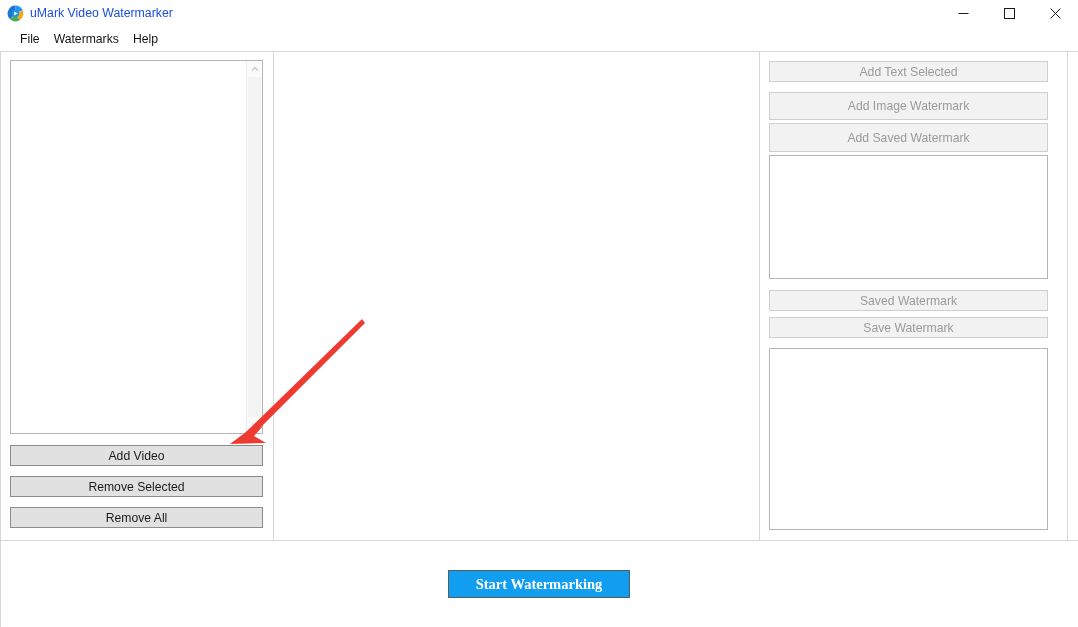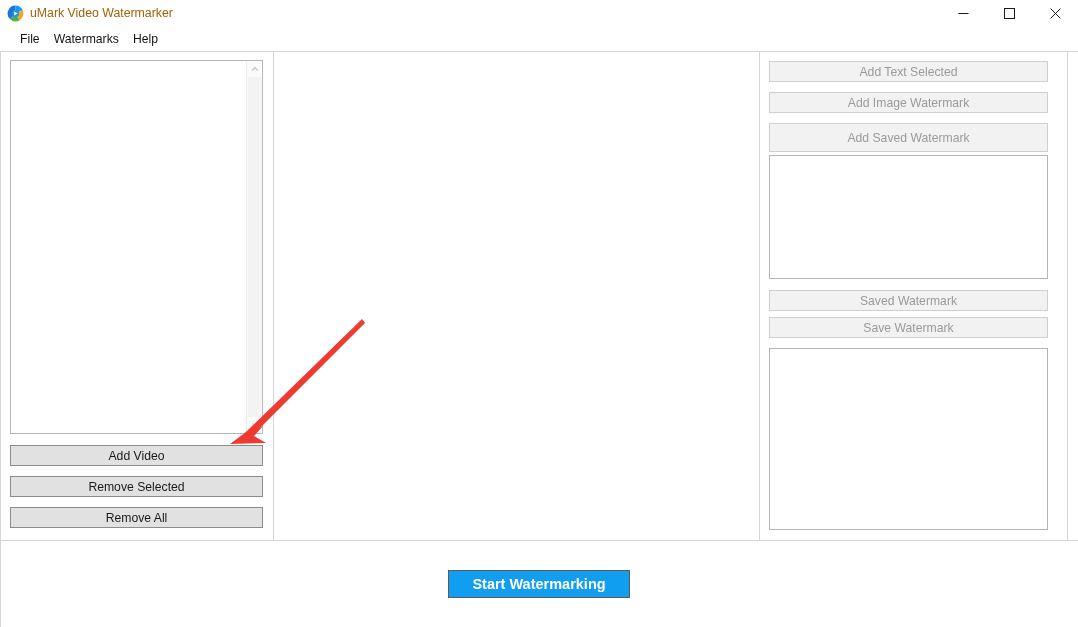--- a/index.html
+++ b/index.html
@@ -32,21 +32,21 @@
     position: absolute;
     left: 7px; top: 5px;
     width: 17px; height: 17px;
   }
   .title-text {
     position: absolute;
     left: 30px; top: 0;
     height: 27px;
     line-height: 27px;
     font-size: 12.3px;
-    color: #a16207;
+    color: #1d4ed8;
     white-space: nowrap;
   }
   .wincontrols {
     position: absolute;
     right: 0; top: 0;
     height: 27px;
     display: flex;
   }
   .winbtn {
     width: 46px; height: 27px;
@@ -249,37 +249,37 @@
     <div class="btn strong" style="left:9px; top:455px; width:253px; height:21px;">Remove All</div>
   </div>
 
   <div class="panel" style="left:274px; top:52px; width:485px; height:488px;">
     <div style="position:absolute; left:3px; top:3px; right:3px; bottom:3px; background:#ffffff;"></div>
   </div>
 
   <div class="panel" style="left:760px; top:52px; width:307px; height:488px;">
 
     <div class="btn muted" style="left:9px; top:9px; width:279px; height:21px;">Add Text Selected</div>
-    <div class="btn muted" style="left:9px; top:40px; width:279px; height:21px;">Add Image Watermark</div>
+    <div class="btn muted" style="left:9px; top:40px; width:279px; height:28px;">Add Image Watermark</div>
     <div class="btn muted" style="left:9px; top:71px; width:279px; height:29px;">Add Saved Watermark</div>
 
     <div class="listbox" style="left:9px; top:103px; width:279px; height:124px;">
       <div class="listbox-inner"></div>
     </div>
 
     <div class="btn muted" style="left:9px; top:238px; width:279px; height:21px;">Saved Watermark</div>
     <div class="btn muted" style="left:9px; top:265px; width:279px; height:21px;">Save Watermark</div>
 
     <div class="listbox" style="left:9px; top:296px; width:279px; height:182px;">
       <div class="listbox-inner"></div>
     </div>
   </div>
 
   <div class="panel" style="left:1px; top:541px; width:1076px; height:86px;">
-    <div class="start-btn" style="left:447px; top:29px; width:182px; height:28px;">Start Watermarking</div>
+    <div class="start-btn" style="left:447px; top:29px; width:182px; height:28px;font-family:Liberation Serif, serif;">Start Watermarking</div>
   </div>
 
   <svg class="annot-arrow" viewBox="0 0 160 145">
     <defs>
       <linearGradient id="arrTaper" x1="0" y1="1" x2="1" y2="0">
         <stop offset="0" stop-color="#ee3b32"></stop>
         <stop offset="1" stop-color="#ee3b32"></stop>
       </linearGradient>
     </defs>
 

